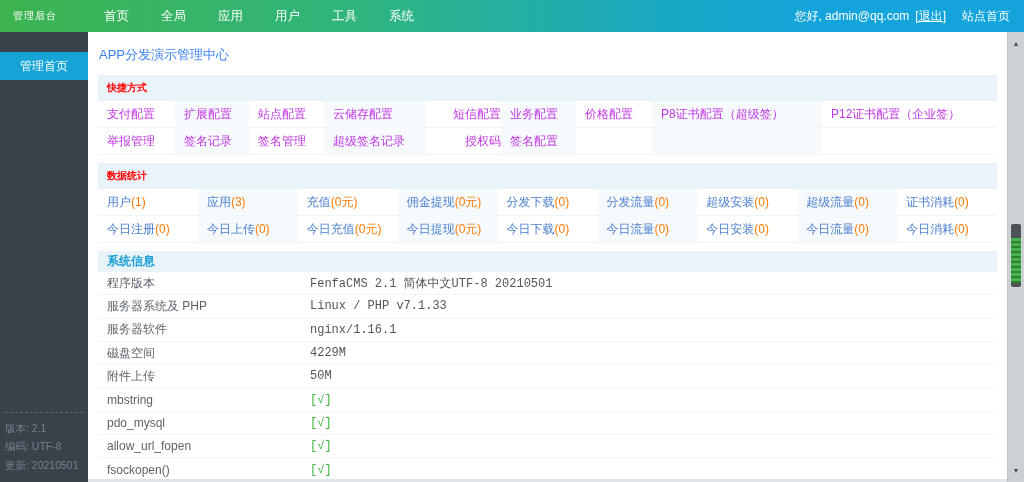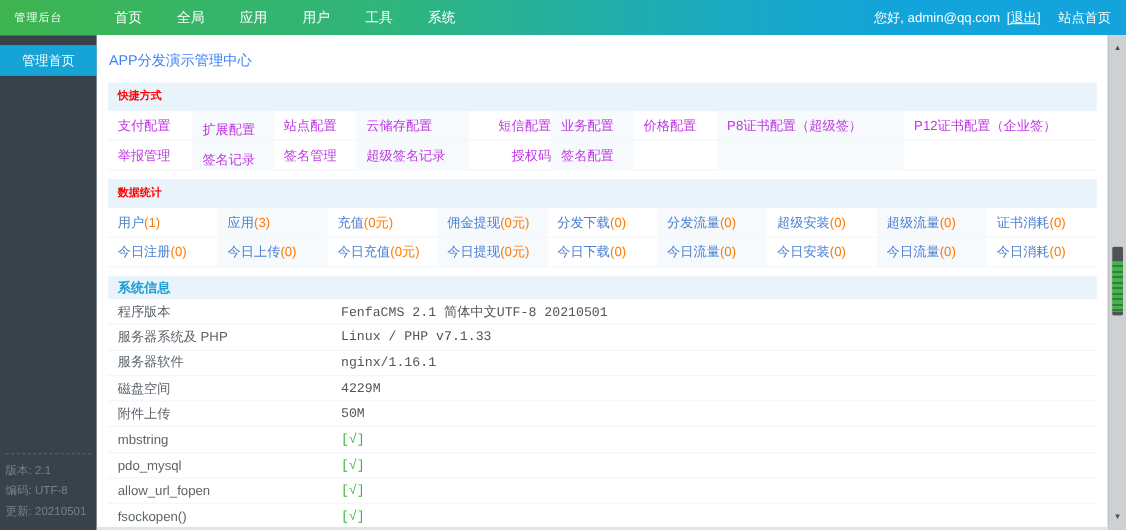--- a/index.html
+++ b/index.html
@@ -12,38 +12,38 @@
   .brand { flex:0 0 88px; padding-left:13px; font-size:10px; letter-spacing:1px; }
   .nav { display:flex; height:100%; align-items:center; }
   .nav-item { padding:0 16px; font-size:12.5px; height:100%; display:flex; align-items:center; cursor:pointer; }
   .topbar-right { margin-left:auto; display:flex; align-items:center; gap:16px; padding-right:14px; font-size:12px; }
   .top-link { color:#fff; cursor:pointer; }
 
   
   .layout { position:absolute; top:32px; left:0; right:0; bottom:0; display:flex; }
 
   .sidebar { flex:0 0 88px; background:#38424b; display:flex; flex-direction:column; }
-  .side-item { margin-top:9px; height:28px; background:#16a3d6; color:#fff; font-size:12px;
+  .side-item { margin-top:20px; height:28px; background:#16a3d6; color:#fff; font-size:12px;
     display:flex; align-items:center; justify-content:center; cursor:pointer; }
   .side-footer { margin-top:auto; border-top:1px dashed #5d666f; margin:auto 5px 8px;
     padding-top:6px; color:#77808a; font-size:10.5px; line-height:1.75; }
 
   .main { flex:1; background:#fff; padding:6px 10px 0 10px; overflow:hidden; position:relative; }
   .page-title { color:#3b82f6; font-size:13px; margin:8px 0 11px 1px; }
 
   .panel { margin-bottom:8px; }
   .panel-header { background:#e9f3fa; height:26px; line-height:26px; padding:0 9px; font-size:10px; font-weight:bold; }
   .panel-header.red { color:#fe0100; }
   .panel-header.small-blue { color:#1c9fd6; font-size:12px; height:21px; line-height:21px; }
 
   
   .quick-row { display:flex; height:27px; align-items:stretch; border-bottom:1px solid #f1f5f8; }
   .quick-cell { display:flex; align-items:center; padding-left:9px; font-size:12px; }
   .quick-cell a { color:#c136e4; text-decoration:none; cursor:pointer; }
-  .qc1{width:77px;} .qc2{width:74px;align-items:flex-end;} .qc3{width:75px;} .qc4{width:102px;} .qc5{width:75px;justify-content:flex-end;}
+  .qc1{width:77px;} .qc2{width:74px;} .qc3{width:75px;} .qc4{width:102px;} .qc5{width:75px;justify-content:flex-end;}
   .qc6{width:75px;} .qc7{width:76px;} .qc8{width:170px;} .qc9{flex:1;}
   .tint { background:#f6fafd; }
 
   
   .stats-row { display:flex; height:27px; align-items:stretch; border-bottom:1px solid #f1f5f8; }
   .stats-cell { flex:1; display:flex; align-items:center; padding-left:9px; font-size:12px; white-space:nowrap; }
   .stat-label { color:#4a7fd0; }
   .stat-value { color:#ff7a01; }
 
   

